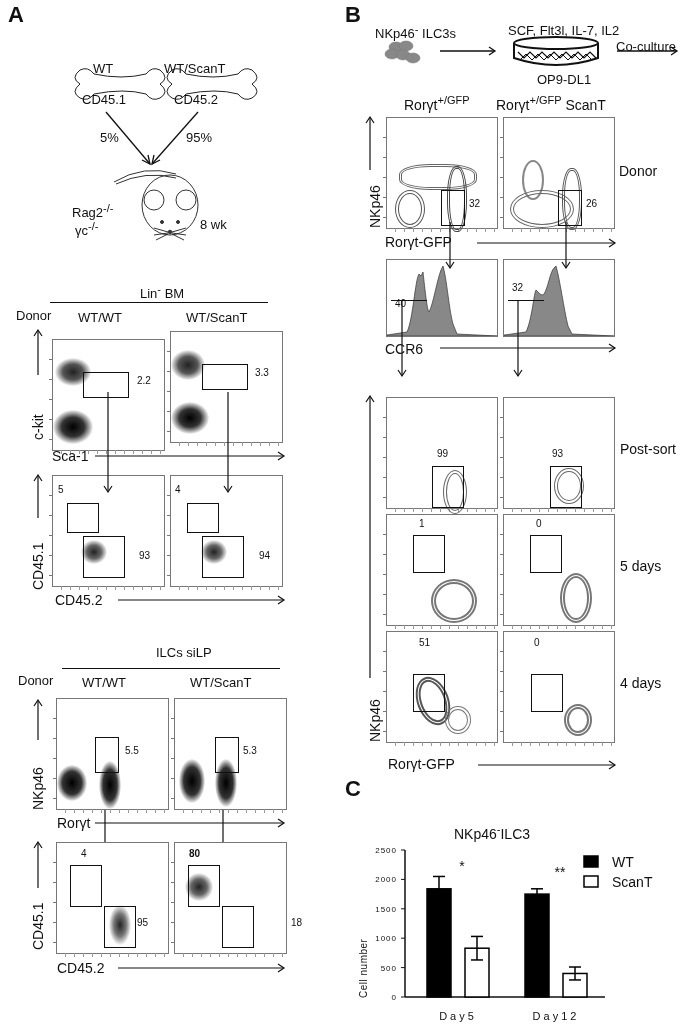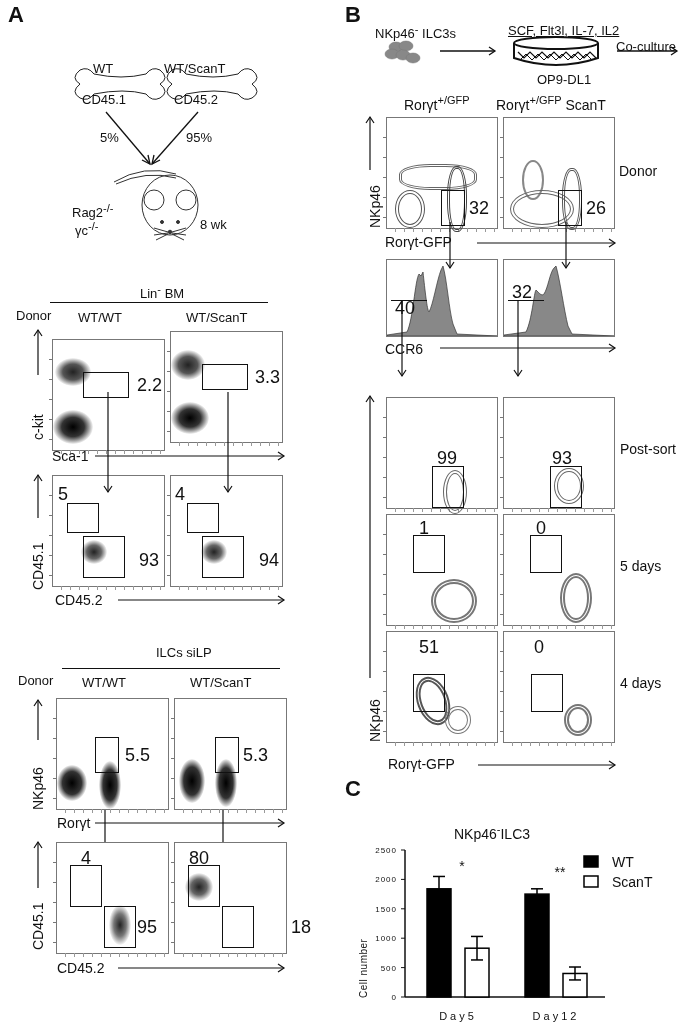--- a/index.html
+++ b/index.html
@@ -3,21 +3,21 @@
 <meta charset="utf-8">
 <style>
   html,body{margin:0;padding:0;background:#fff;}
   body{width:700px;height:1031px;position:relative;overflow:hidden;font-family:"Liberation Sans",sans-serif;color:#111;}
   .abs{position:absolute;}
   .panel-letter{font-weight:bold;font-size:22px;}
   .lbl{font-size:13px;white-space:nowrap;}
   .small{font-size:11px;}
   .box{position:absolute;border:1px solid #777;background:#fff;}
   .gate{position:absolute;border:1.6px solid #111;}
-  .num{position:absolute;font-size:18px;}
+  .num{position:absolute;font-size:10px;}
   .vlabel{position:absolute;transform:rotate(-90deg);transform-origin:left top;font-size:14px;white-space:nowrap;}
   svg{position:absolute;left:0;top:0;overflow:visible;}
   .ticks-l{position:absolute;left:-4px;top:0;bottom:0;width:4px;
     background:repeating-linear-gradient(to bottom,transparent 0 19px,#777 19px 20px);}
   .ticks-b{position:absolute;left:0;right:0;bottom:-4px;height:4px;
     background:repeating-linear-gradient(to right,transparent 0 8px,#999 8px 9px);}
 </style>
 </head>
 <body>
 
@@ -168,33 +168,33 @@
     <div class="ticks-b"></div>
   <div class="num" style="left:24px;top:5px;">4</div>
   <div class="gate" style="left:13px;top:22px;width:30px;height:40px;"></div>
   <div class="abs" style="left:52px;top:62px;width:22px;height:40px;border-radius:50%;background:radial-gradient(#222 0%,#777 40%,rgba(0,0,0,0) 72%);"></div>
   <div class="gate" style="left:47px;top:63px;width:30px;height:40px;"></div>
   <div class="num" style="left:80px;top:74px;">95</div>
 </div>
 <div class="box" style="left:174px;top:842px;width:111px;height:110px;">
   <div class="ticks-l"></div>
     <div class="ticks-b"></div>
-  <div class="num" style="left:14px;top:5px;">80</div>
+  <div class="num" style="left:14px;top:5px;font-weight:bold;">80</div>
   <div class="abs" style="left:10px;top:30px;width:28px;height:28px;border-radius:50%;background:radial-gradient(#222 0%,#666 40%,rgba(0,0,0,0) 72%);"></div>
   <div class="gate" style="left:13px;top:22px;width:30px;height:40px;"></div>
   <div class="gate" style="left:47px;top:63px;width:30px;height:40px;"></div>
   <div class="num" style="left:80px;top:74px;padding-left:36px;">18</div>
 </div>
 <div class="vlabel" style="left:30px;top:950px;">CD45.1</div>
 <div class="abs lbl" style="left:57px;top:960px;font-size:14px;">CD45.2</div>
 
 <div class="abs panel-letter" style="left:345px;top:2px;">B</div>
 
 <div class="abs lbl" style="left:375px;top:23px;"><span>NKp46</span><sup class="small">-</sup><span> ILC3s</span></div>
-<div class="abs lbl" style="left:508px;top:23px;text-decoration:underline;">SCF, Flt3l, IL-7, IL2</div>
+<div class="abs lbl" style="left:508px;top:23px;">SCF, Flt3l, IL-7, IL2</div>
 <div class="abs lbl" style="left:616px;top:39px;">Co-culture</div>
 <div class="abs lbl" style="left:537px;top:72px;">OP9-DL1</div>
 
 <svg width="700" height="1031">
   <g fill="#888" stroke="#777" stroke-width="0.5">
     <ellipse cx="396" cy="47" rx="7" ry="5"></ellipse>
       <ellipse cx="406" cy="46" rx="7" ry="5"></ellipse>
     <ellipse cx="392" cy="54" rx="7" ry="5"></ellipse>
       <ellipse cx="403" cy="55" rx="7" ry="5"></ellipse>
     <ellipse cx="413" cy="58" rx="7" ry="5"></ellipse>

